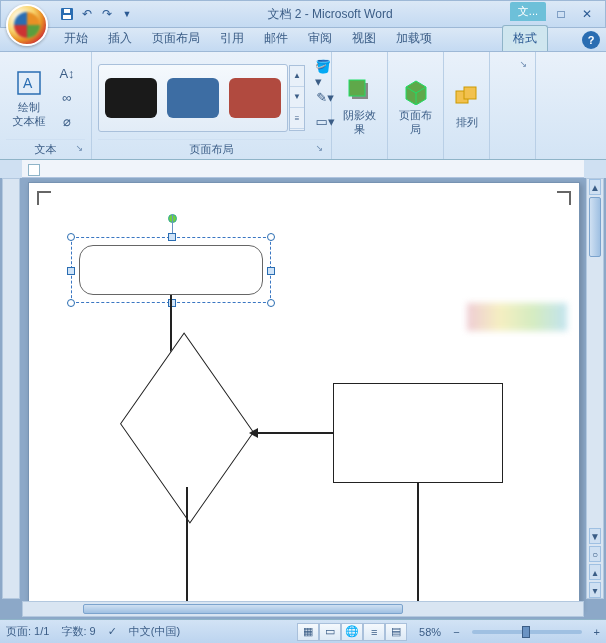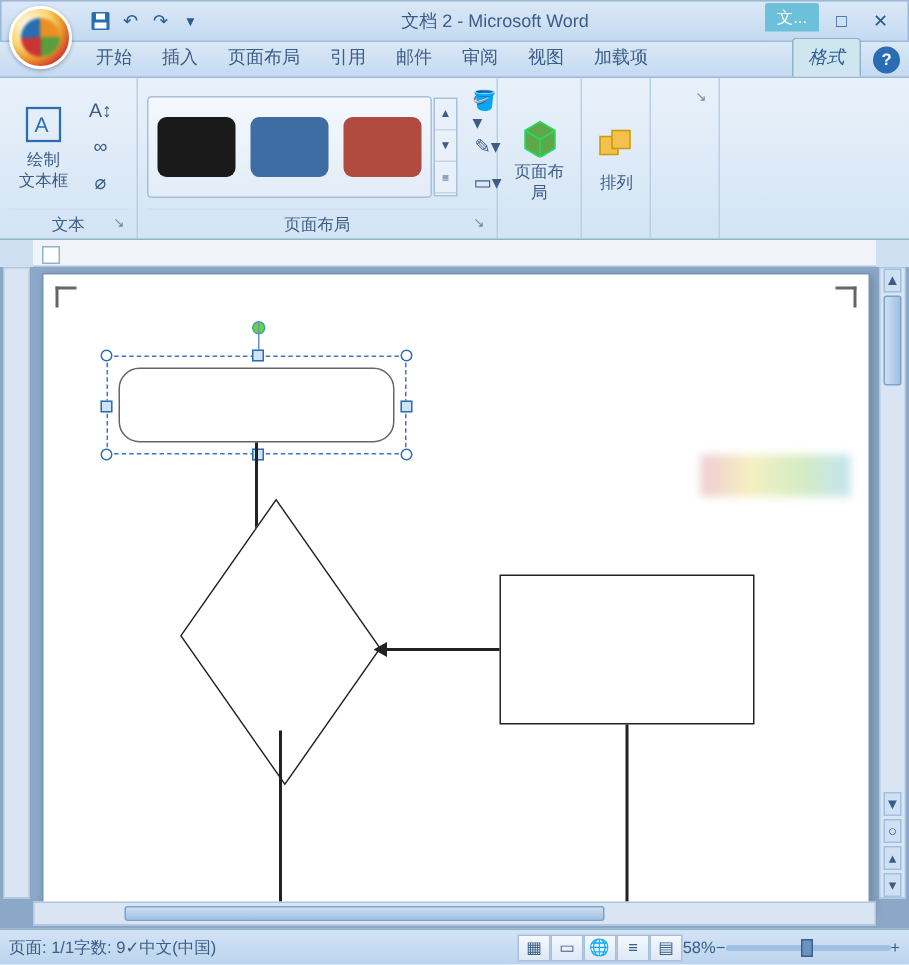--- a/index.html
+++ b/index.html
@@ -12,21 +12,21 @@
   .qat { display:flex; gap:4px; margin-left: 54px; align-items:center; }
   .qat-icon { width:16px; height:16px; display:flex; align-items:center; justify-content:center; color:#2b5a93; }
   .title-text { flex:1; text-align:center; color:#3b5d86; font-size:12px; }
   .win-controls { display:flex; gap:6px; align-items:center; margin-right:4px; }
   .win-btn { width:20px; height:16px; display:flex; align-items:center; justify-content:center; font-size:12px; color:#2b5a93; }
   .context-tab-header { position:absolute; right:60px; top:2px; background:#6dc0d9; color:#fff; padding:2px 8px; font-size:11px; border-radius:2px 2px 0 0; }
 
   
   .ribbon-tabs { height:24px; background:linear-gradient(#dbe8f6,#c4daf2); display:flex; align-items:flex-end; padding-left:54px; border-bottom:1px solid #9db8d6; }
   .tab { padding:4px 10px; color:#3b5d86; cursor:pointer; }
-  .tab.active { background:#cfe6ef; border:1px solid #8fb4c8; border-bottom:none; border-radius:3px 3px 0 0; color:#2b5a93; margin-left:auto; margin-right:8px;font-style:italic; }
+  .tab.active { background:#cfe6ef; border:1px solid #8fb4c8; border-bottom:none; border-radius:3px 3px 0 0; color:#2b5a93; margin-left:auto; margin-right:34px; }
   .help-icon { width:18px; height:18px; border-radius:50%; background:#2a6db2; color:#fff; display:flex; align-items:center; justify-content:center; font-weight:bold; margin:0 6px 2px 0; font-size:11px;}
 
   
   .ribbon { height:108px; background:linear-gradient(#e9f1fa,#d3e4f5); border-bottom:1px solid #8fb4c8; display:flex; }
   .group { border-right:1px solid #b9cfe6; display:flex; flex-direction:column; justify-content:space-between; padding:4px 6px 0 6px; }
   .group-label { text-align:center; font-size:11px; color:#3b5d86; padding:2px 0; border-top:1px solid #cfe0f2; position:relative;}
   .group-label .launcher { position:absolute; right:2px; top:3px; font-size:9px; color:#6a89af;}
   .group-body { flex:1; display:flex; align-items:center; gap:4px; }
   
   .big-btn { display:flex; flex-direction:column; align-items:center; justify-content:center; width:46px; height:74px; border:1px solid transparent; border-radius:3px; }
@@ -69,21 +69,21 @@
   .arrow-line { position:absolute; background:#222; }
   .arrowhead-down { position:absolute; width:0; height:0; border-left:5px solid transparent; border-right:5px solid transparent; border-top:9px solid #222;}
   .arrowhead-left { position:absolute; width:0; height:0; border-top:5px solid transparent; border-bottom:5px solid transparent; border-right:9px solid #222;}
   .diamond { position:absolute; left:98px; top:190px; width:120px; height:110px; }
   .diamond::before { content:""; position:absolute; inset:0; border:1.5px solid #222; transform:rotate(45deg) skew(10deg,10deg); background:#fff;}
   .rect-node { position:absolute; left:304px; top:200px; width:170px; height:100px; border:1.5px solid #222; background:#fff;}
   
   .smudge { position:absolute; right:12px; top:120px; width:100px; height:28px; background:linear-gradient(90deg,#e8b7c2,#f1e9a8,#c3e4a8,#a8d8e8); filter:blur(3px); opacity:0.7;}
 
   
-  .statusbar { position:absolute; bottom:0; left:0; right:0; height:24px; background:linear-gradient(#d2e3f5,#bcd4ef); border-top:1px solid #8fb4c8; display:flex; align-items:center; padding:0 6px; gap:0; font-size:11px; color:#3b5d86;}
+  .statusbar { position:absolute; bottom:0; left:0; right:0; height:24px; background:linear-gradient(#d2e3f5,#bcd4ef); border-top:1px solid #8fb4c8; display:flex; align-items:center; padding:0 6px; gap:12px; font-size:11px; color:#3b5d86;}
   .statusbar .spacer { flex:1; }
   .view-btns { display:flex; gap:0;}
   .view-btn { width:22px; height:18px; border:1px solid #a9c0db; background:linear-gradient(#f5f9fd,#dce9f6); display:flex; align-items:center; justify-content:center;}
   .zoom-slider { width:110px; height:4px; background:#9fc0e2; position:relative; border-radius:2px;}
   .zoom-slider .knob { position:absolute; left:50px; top:-4px; width:8px; height:12px; background:#6a93c3; border:1px solid #3b5d86;}
 </style>
 </head>
 <body>
 
 <div class="titlebar">
@@ -159,20 +159,34 @@
       </div>
       <div class="small-stack" style="margin-left:22px;">
         <span class="small-btn">🪣▾</span>
         <span class="small-btn">✎▾</span>
         <span class="small-btn">▭▾</span>
       </div>
     </div>
     <div class="group-label"><span>页面布局</span><span class="launcher">↘</span></div>
   </div>
 
+  <div class="group" style="width:56px;">
+    <div class="group-body">
+        <div class="big-btn">
+      <div class="big-icon">
+            <svg width="28" height="28">
+              <rect x="6" y="6" width="16" height="16" fill="#888"></rect>
+              <rect x="3" y="3" width="16" height="16" fill="#5fa84a" stroke="#2d6"></rect>
+            </svg>
+          </div>
+      <div class="lbl">阴影效果</div>
+    </div>
+      </div>
+    <div class="group-label" style="height:4px;border:none;"></div>
+  </div>
 
   <div class="group" style="width:56px;">
     <div class="group-body">
         <div class="big-btn">
       <div class="big-icon">
             <svg width="28" height="28">
               <polygon points="4,10 14,4 24,10 24,22 14,28 4,22" fill="#5fa84a" stroke="#2d6"></polygon>
               <line x1="4" y1="10" x2="14" y2="16" stroke="#2d6"></line>
               <line x1="24" y1="10" x2="14" y2="16" stroke="#2d6"></line>
               <line x1="14" y1="16" x2="14" y2="28" stroke="#2d6"></line>

